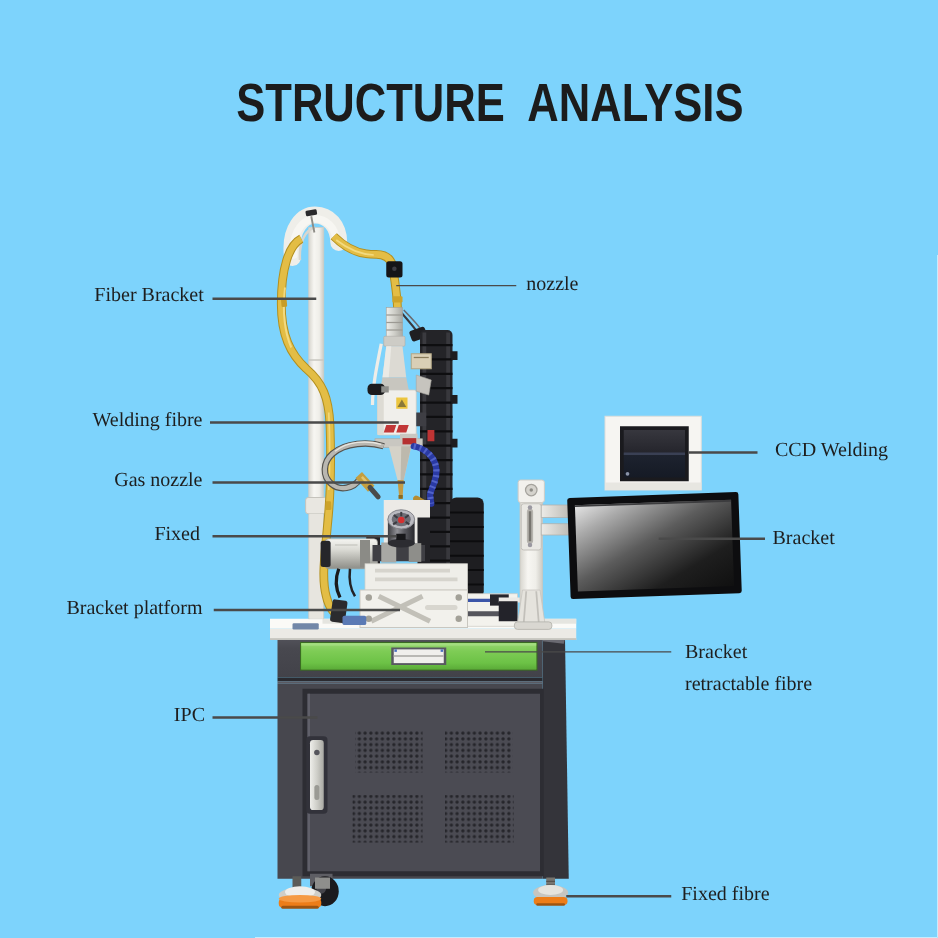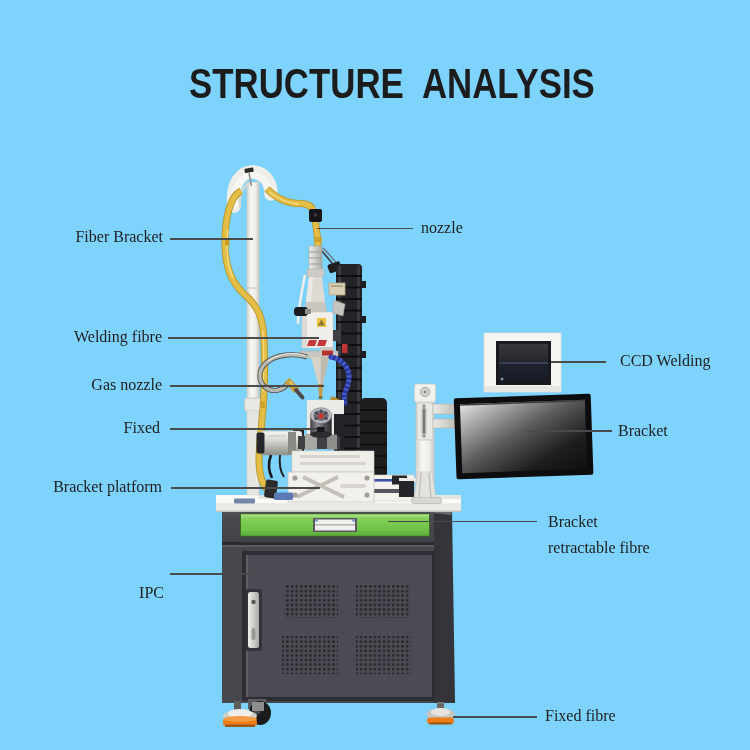--- a/index.html
+++ b/index.html
@@ -391,21 +391,21 @@
 <div class="leader" style="left:551px;top:361px;width:55px"></div>
 <div class="leader" style="left:527px;top:430px;width:85px"></div>
 <div class="leader" style="left:388px;top:520.5px;width:149px"></div>
 <div class="leader" style="left:453px;top:716px;width:84px"></div>
 
 <div class="lbl right-align" style="right:587px;top:224px">Fiber Bracket</div>
 <div class="lbl right-align" style="right:588px;top:324px">Welding fibre</div>
 <div class="lbl right-align" style="right:588px;top:372px">Gas nozzle</div>
 <div class="lbl right-align" style="right:590px;top:415px">Fixed</div>
 <div class="lbl right-align" style="right:588px;top:474px">Bracket platform</div>
-<div class="lbl right-align" style="right:586px;top:580px">IPC</div>
+<div class="lbl right-align" style="right:586px;top:560px">IPC</div>
 <div class="lbl" style="left:421px;top:215px">nozzle</div>
 <div class="lbl" style="left:620px;top:348px">CCD Welding</div>
 <div class="lbl" style="left:618px;top:418px">Bracket</div>
 <div class="lbl" style="left:548px;top:509px">
   <div>Bracket</div>
   <div>retractable fibre</div>
 </div>
 <div class="lbl" style="left:545px;top:703px">Fixed fibre</div>
 
 </div>

